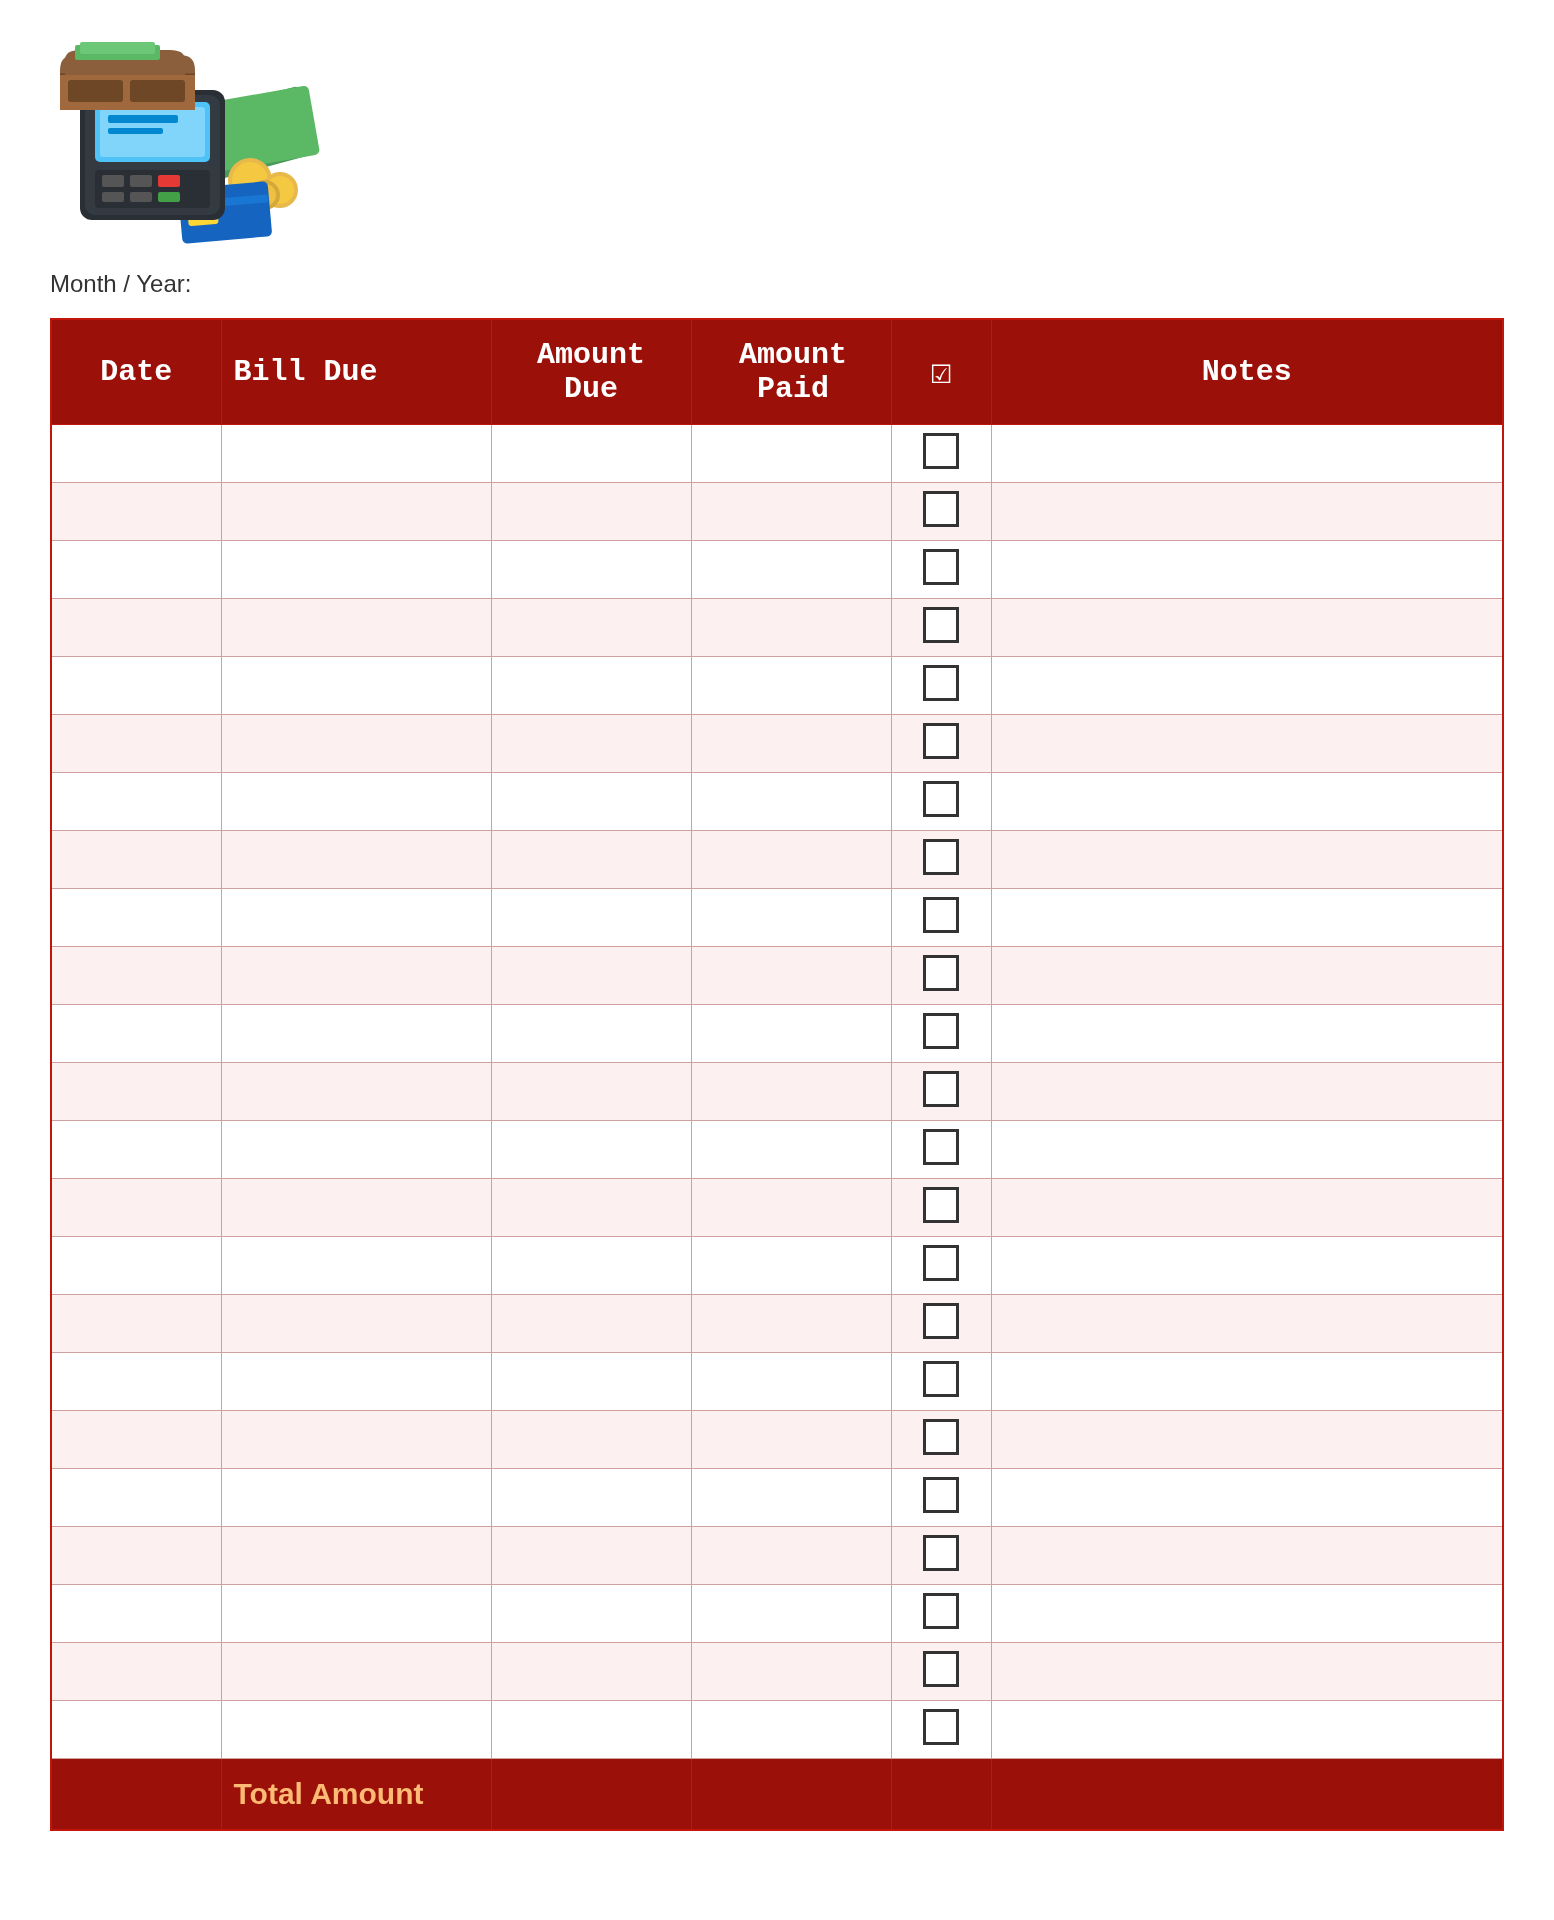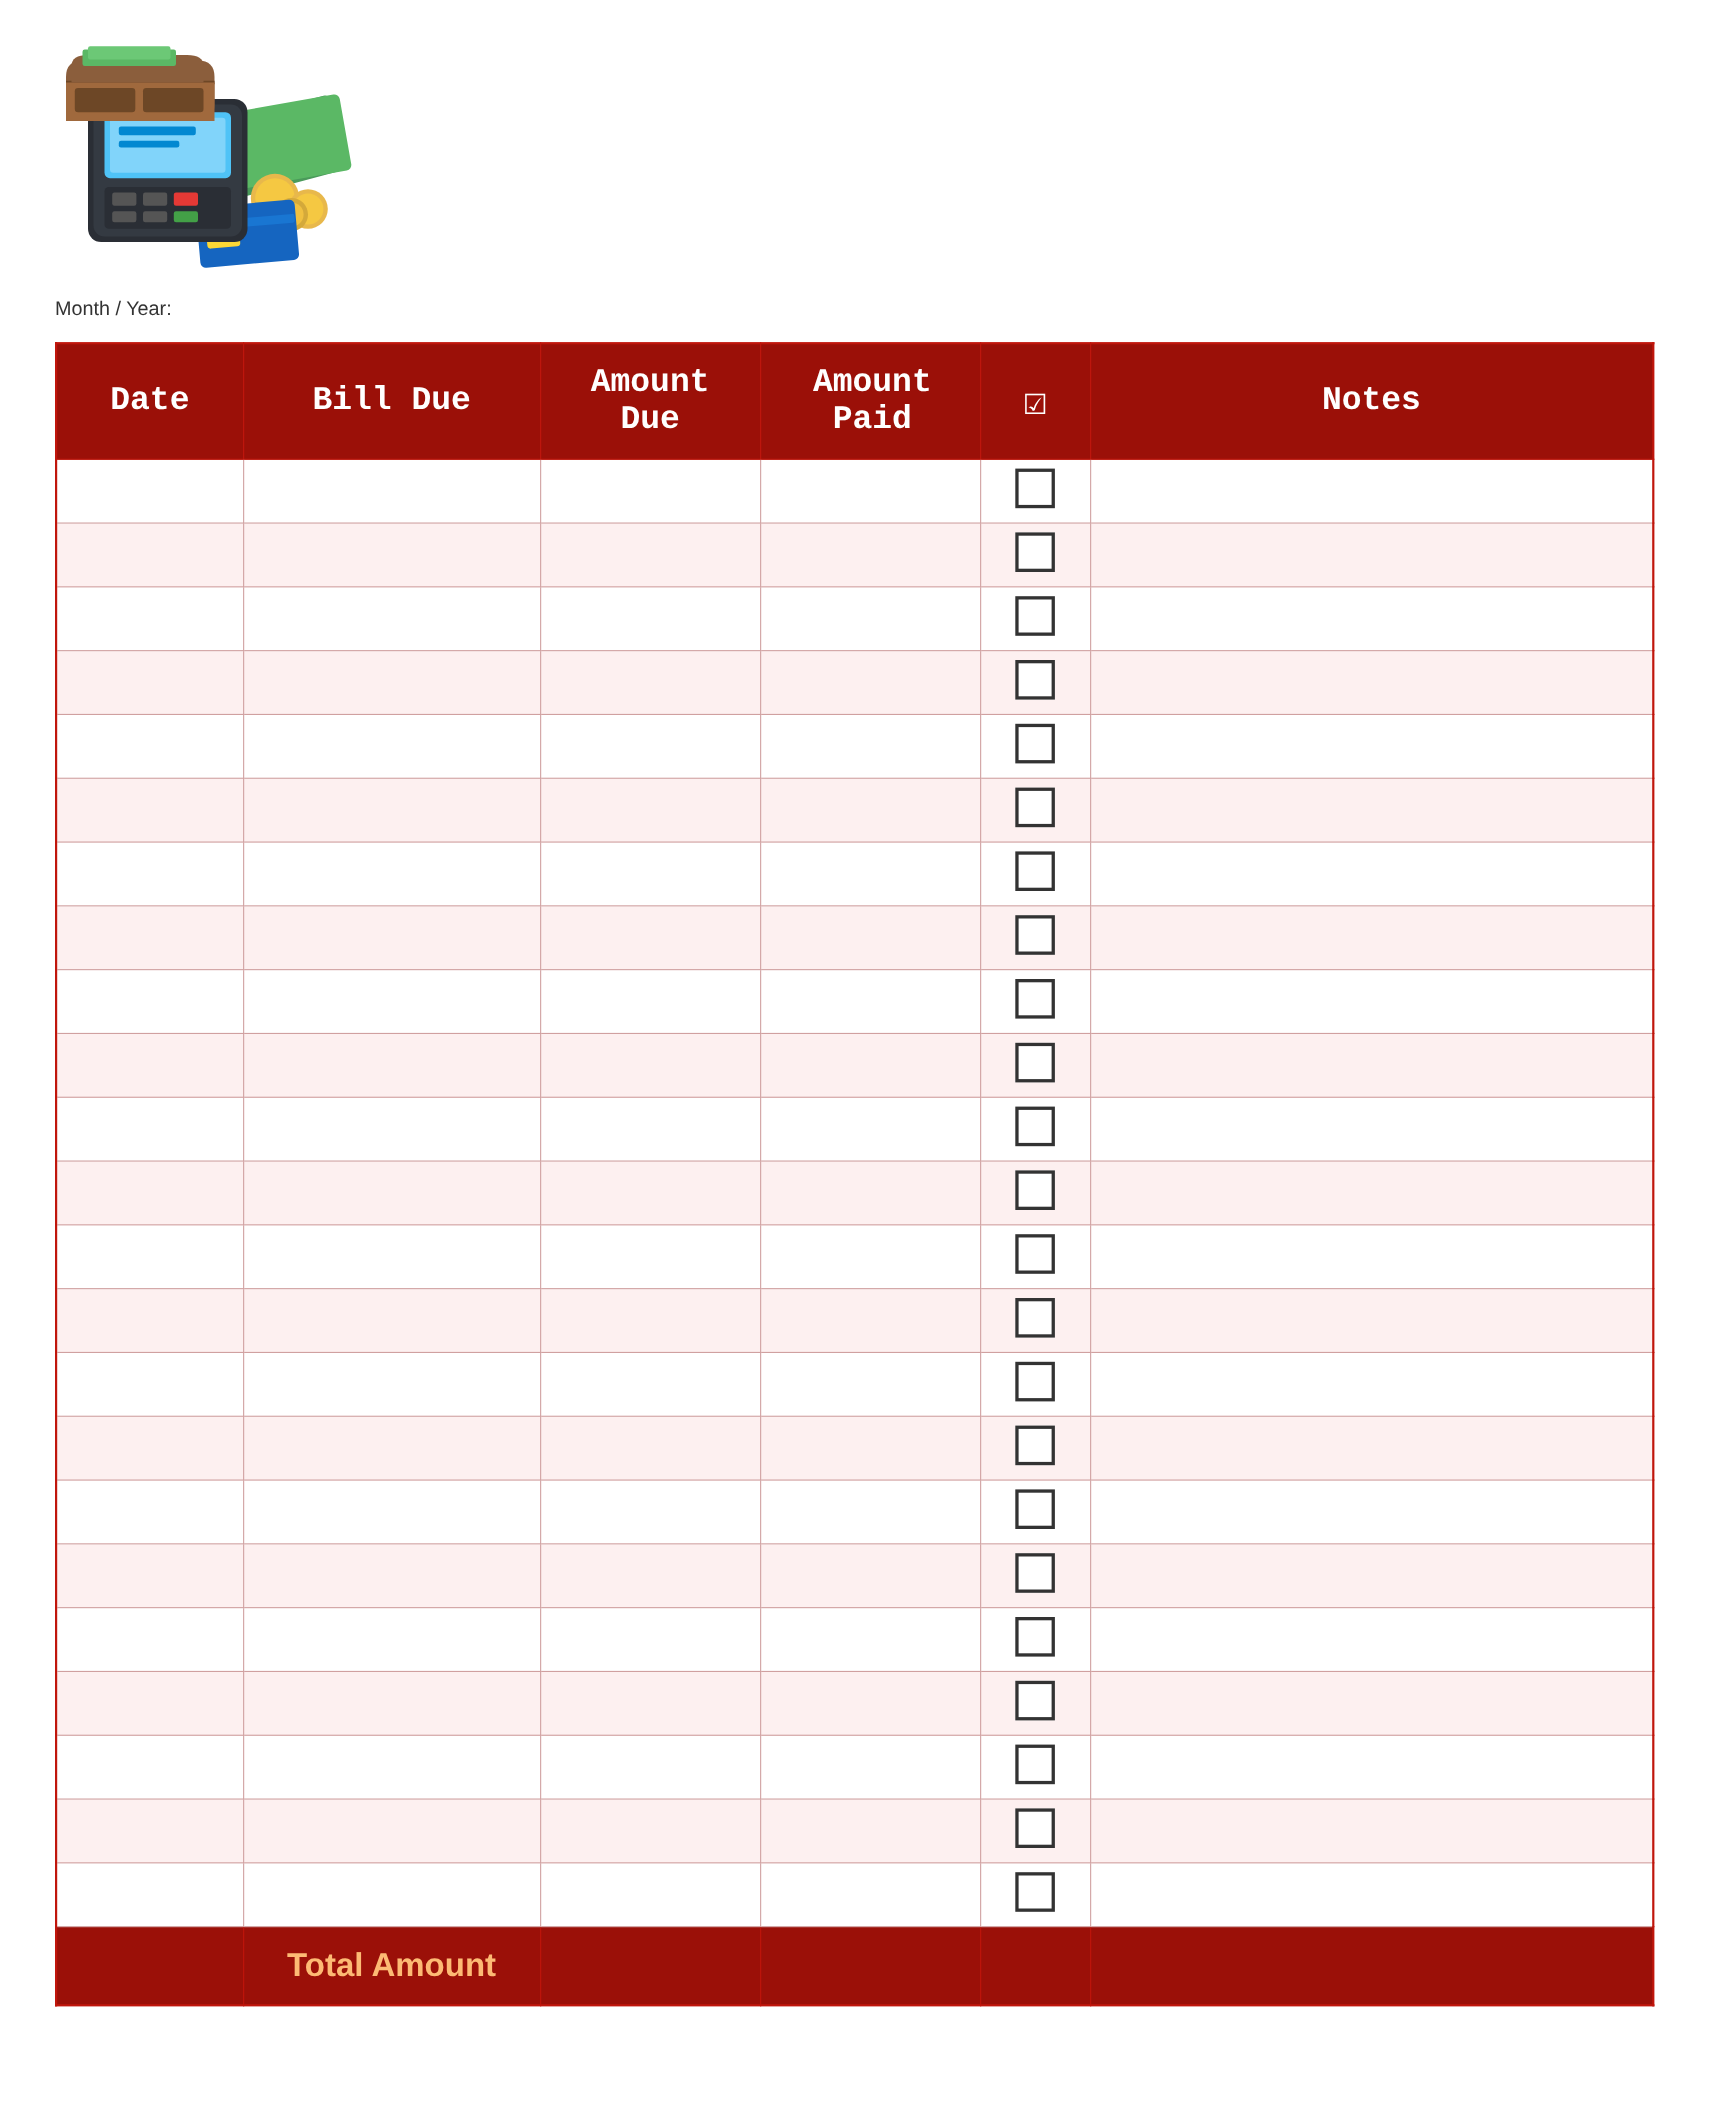--- a/index.html
+++ b/index.html
@@ -26,21 +26,21 @@
     .title {
       font-size: 110px;
       font-weight: 900;
       color: #c0160c;
       letter-spacing: 4px;
       line-height: 1;
       margin-top: 20px;
     }
 
     .month-year {
-      font-size: 18px;
+      font-size: 24px;
       color: #333;
       margin-bottom: 20px;
       margin-top: 10px;
     }
 
     table {
       width: 100%;
       border-collapse: collapse;
       border: 2px solid #c0160c;
     }
@@ -72,21 +72,21 @@
     }
 
     tbody td {
       border: 1px solid #d0a0a0;
       padding: 6px 10px;
       font-size: 22px;
       vertical-align: middle;
     }
 
     .col-date { width: 170px; text-align: center; }
-    .col-bill { width: 270px; text-align: center; margin-left: 20px; }
+    .col-bill { width: 270px; text-align: left; margin-left: 20px; }
     .col-amount-due { width: 200px; text-align: center; }
     .col-amount-paid { width: 200px; text-align: center; padding-left: 16px; }
     .col-check { width: 100px; text-align: center; }
     .col-notes { width: auto; text-align: center; margin-top: 20px; }
 
     .checkbox-cell {
       text-align: center;
       vertical-align: middle;
     }
 

